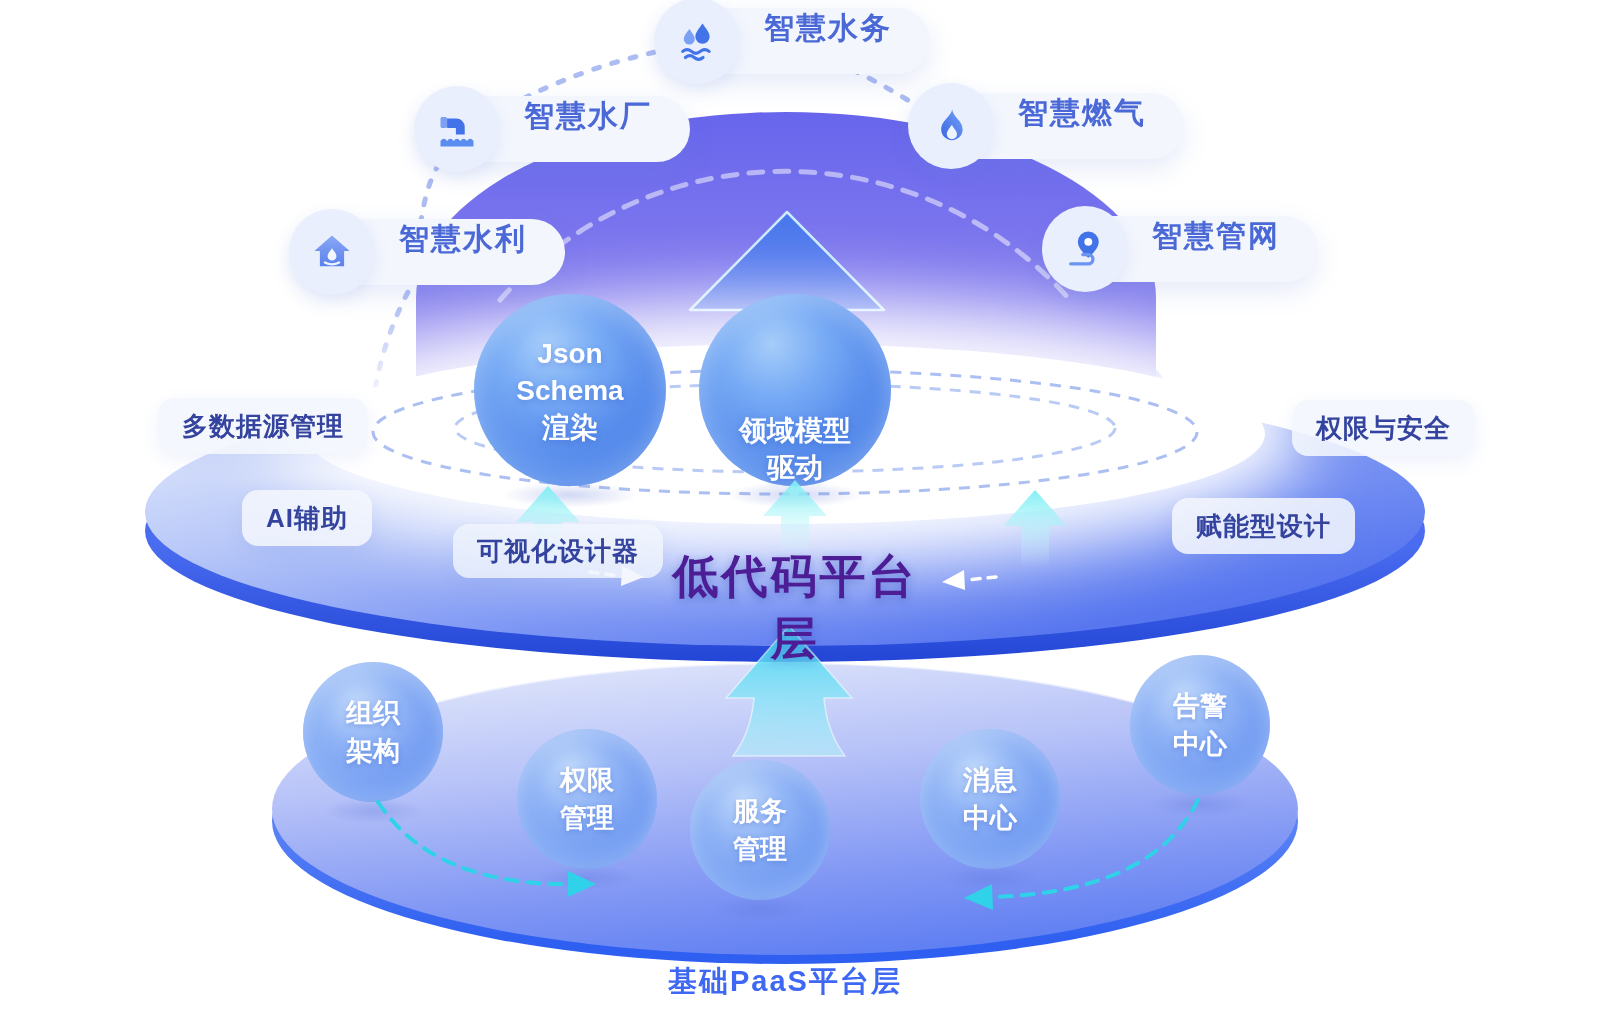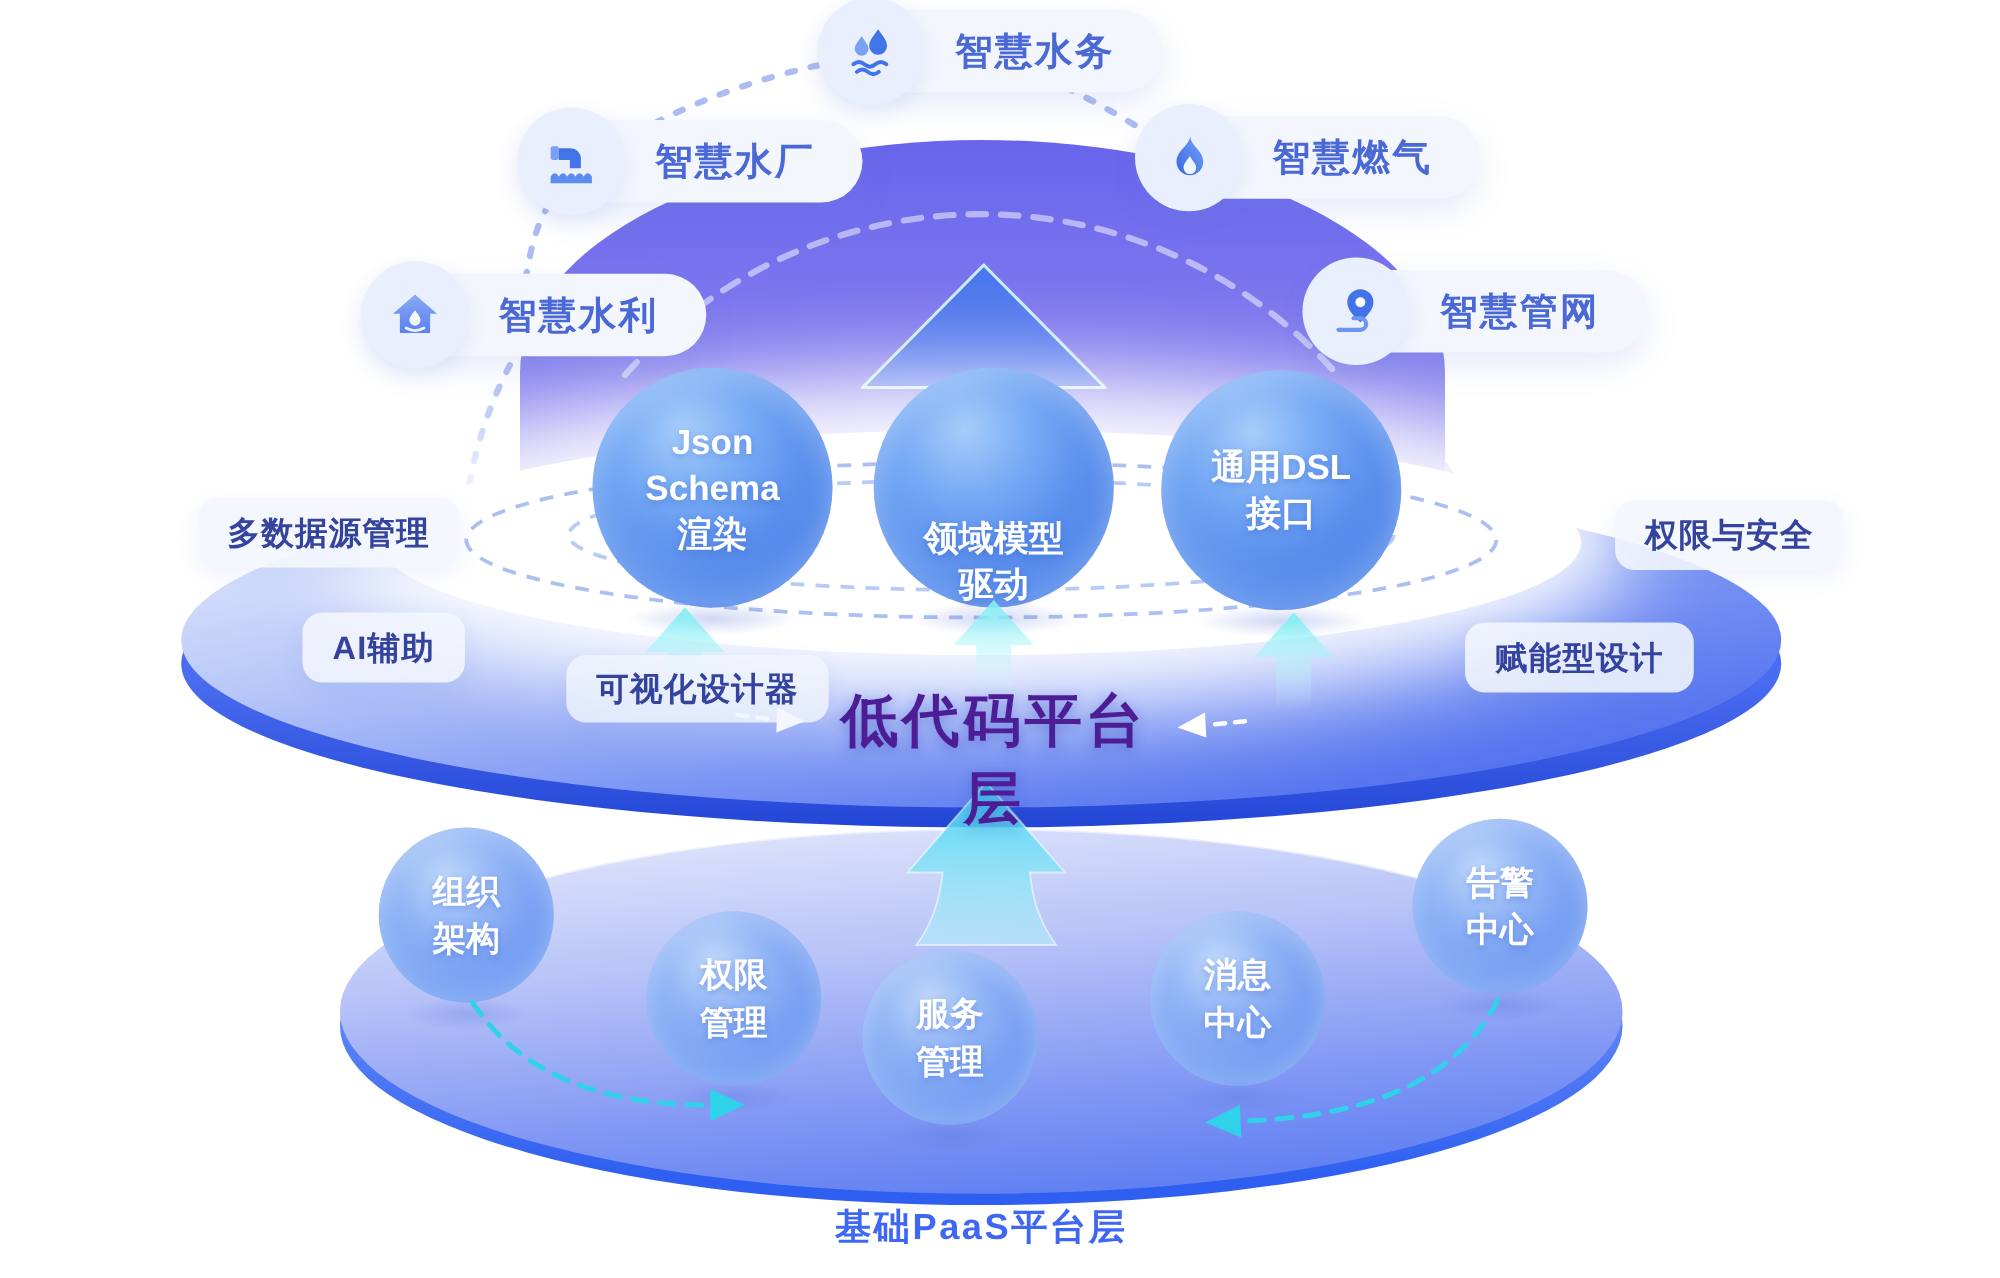--- a/index.html
+++ b/index.html
@@ -6,21 +6,21 @@
   .stage {
     position:relative; width:1600px; height:1022px; overflow:hidden;
     background:#ffffff;
     font-family:"Liberation Sans", sans-serif;
   }
   .abs { position:absolute; }
   svg.layer { position:absolute; left:0; top:0; width:1600px; height:1022px; pointer-events:none; }
 
   
   .pill {
-    position:absolute; height:66px; display:inline-flex; align-items:center;
+    position:absolute; height:66px; display:inline-flex; 
     background:#f3f6fd; border-radius:40px;
     box-shadow:0 10px 26px rgba(100,130,220,0.16);
     padding:0 38px 0 104px; z-index:20;
   }
   .pill-circle {
     position:absolute; left:-6px; top:-10px; width:86px; height:86px;
     border-radius:50%; background:#e9effc;
     display:flex; align-items:center; justify-content:center;
     box-shadow:0 6px 16px rgba(100,130,220,0.12);
   }
@@ -159,24 +159,20 @@
 
   <div class="sphere sphere-mid" style="left:474px; top:294px;">
     <div>Json</div>
     <div>Schema</div>
     <div>渲染</div>
   </div>
   <div class="sphere sphere-mid" style="left:699px; top:294px;justify-content:flex-end;">
     <div>领域模型</div>
     <div>驱动</div>
   </div>
-  <div class="sphere sphere-mid" style="left:929px; top:296px;">
-    <div>通用DSL</div>
-    <div>接口</div>
-  </div>
 
   <svg class="layer z10">
     <defs>
       <linearGradient id="cgrad" x1="0" y1="0" x2="0" y2="1">
         <stop offset="0" stop-color="#7beef4" stop-opacity="0.95"></stop>
         <stop offset="1" stop-color="#d9fbfc" stop-opacity="0"></stop>
       </linearGradient>
       <linearGradient id="cgrad2" x1="0" y1="0" x2="0" y2="1">
         <stop offset="0" stop-color="#3fd0f2" stop-opacity="0.98"></stop>
         <stop offset="1" stop-color="#b6f4fa" stop-opacity="0.55"></stop>

